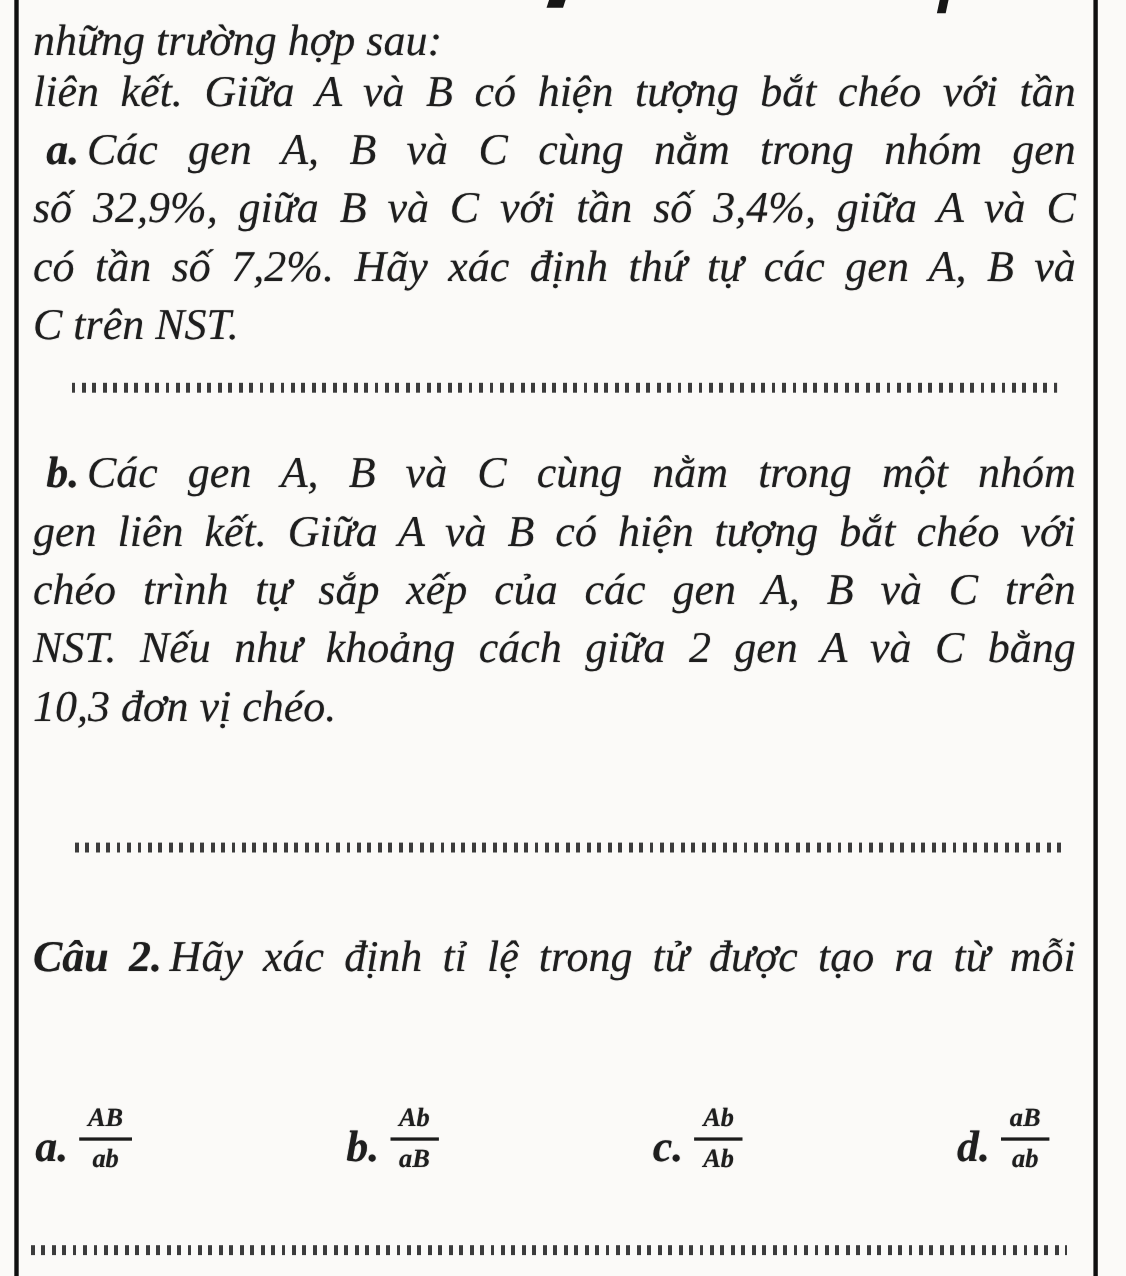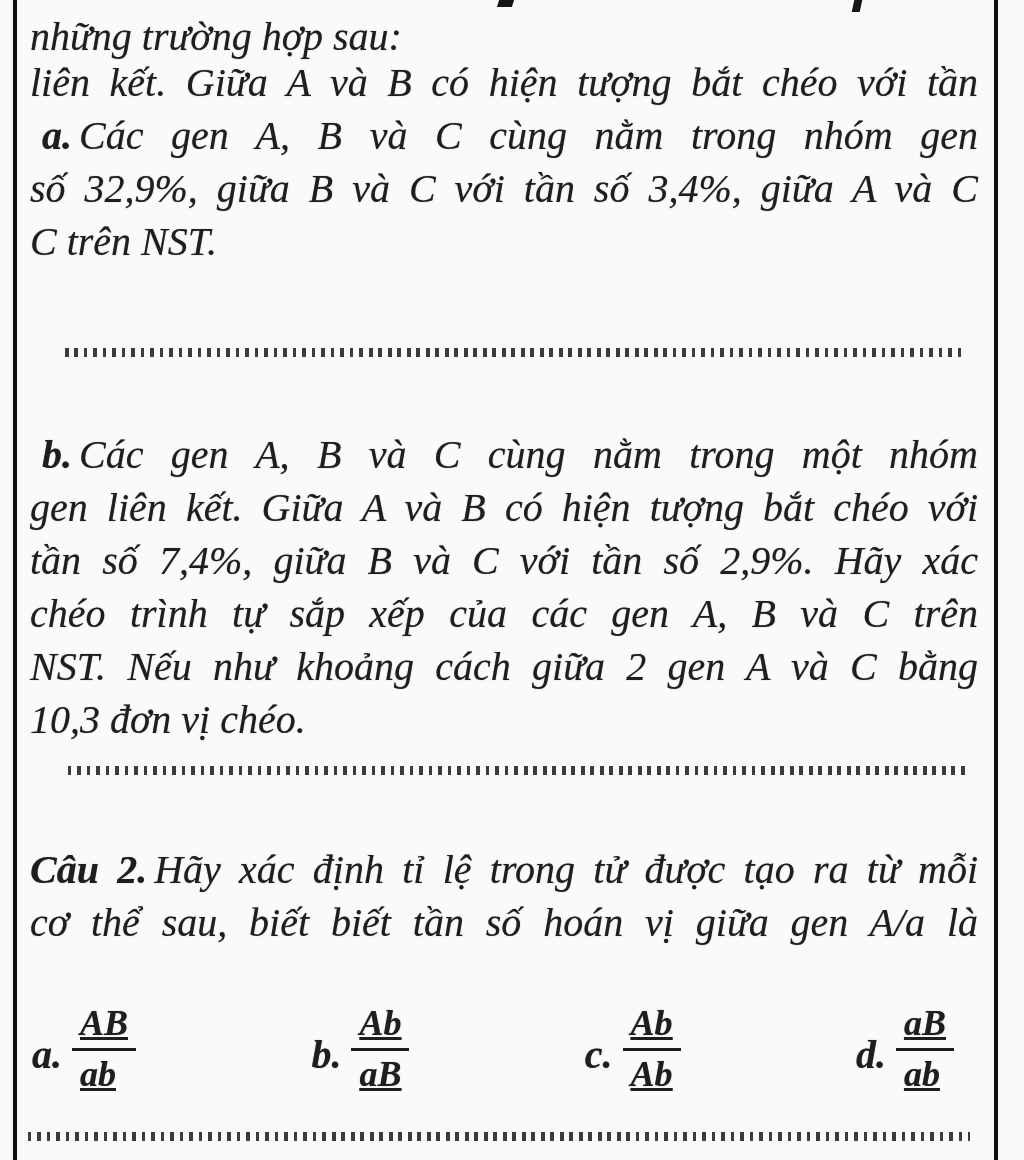--- a/index.html
+++ b/index.html
@@ -62,21 +62,21 @@
     font-weight: bold;
     margin-right: 7px;
   }
   .plabel.q2 {
   }
 
   .intro {
     top: 10px;
   }
   .sec-a { top: 56px; }
-  .sec-b { top: 428px; }
+  .sec-b { top: 403px; }
   .sec-q2 { top: 843px; }
 
   .dotline {
     position: absolute;
     height: 9px;
     background-image: repeating-linear-gradient(90deg,
       #3c3c3c 0px, #3c3c3c 3.5px, transparent 3.5px, transparent 9.5px);
     filter: blur(0.4px);
   }
   .dotline.d1 { left: 65px;  top: 348px;  width: 896px; }
@@ -100,23 +100,23 @@
     text-shadow: 0 0 1px rgba(25,25,25,.55);
   }
   .opt-label {
     font-size: 40px;
     margin-right: 10px;
     line-height: 1;
     padding-top: 14px;
   }
   .frac {
     display: inline-block;
-    font-size: 36px;
+    text-align: center;
+    font-size: 24px;
     line-height: 1.1;
-    text-decoration: underline;
   }
   .frac .num {
     display: block;
     border-bottom: 3px solid #1c1c1c;
     padding: 2px 8px 4px 8px;
   }
   .frac .den {
     display: block;
     padding: 4px 8px 0 8px;
   }
@@ -133,39 +133,38 @@
   <div class="scan-mark m2"></div>
 
   <div class="textblock intro">
     <div class="ln last">những trường hợp sau:</div>
   </div>
 
   <div class="textblock sec-a">
     <div class="ln">liên kết. Giữa A và B có hiện tượng bắt chéo với tần</div>
     <div class="ln first"><span class="plabel">a.</span><span>Các gen A, B và C cùng nằm trong nhóm gen</span></div>
     <div class="ln">số 32,9%, giữa B và C với tần số 3,4%, giữa A và C</div>
+    <div class="ln">có tần số 7,2%. Hãy xác định thứ tự các gen A, B và</div>
     <div class="ln last">C trên NST.</div>
   </div>
 
   <div class="dotline d1"></div>
 
   <div class="textblock sec-b">
     <div class="ln first"><span class="plabel">b.</span><span>Các gen A, B và C cùng nằm trong một nhóm</span></div>
     <div class="ln">gen liên kết. Giữa A và B có hiện tượng bắt chéo với</div>
-    <div class="ln">tần số 7,4%, giữa B và C với tần số 2,9%. Hãy xác</div>
     <div class="ln">chéo trình tự sắp xếp của các gen A, B và C trên</div>
     <div class="ln">NST. Nếu như khoảng cách giữa 2 gen A và C bằng</div>
     <div class="ln last">10,3 đơn vị chéo.</div>
   </div>
 
   <div class="dotline d2"></div>
 
   <div class="textblock sec-q2">
     <div class="ln"><span class="plabel q2">Câu 2.</span><span>Hãy xác định tỉ lệ trong tử được tạo ra từ mỗi</span></div>
-    <div class="ln">cơ thể sau, biết biết tần số hoán vị giữa gen A/a là</div>
   </div>
 
   <div class="options">
     <div class="option">
       <span class="opt-label">a.</span>
       <span class="frac">
         <span class="num">AB</span>
         <span class="den">ab</span>
       </span>
     </div>

